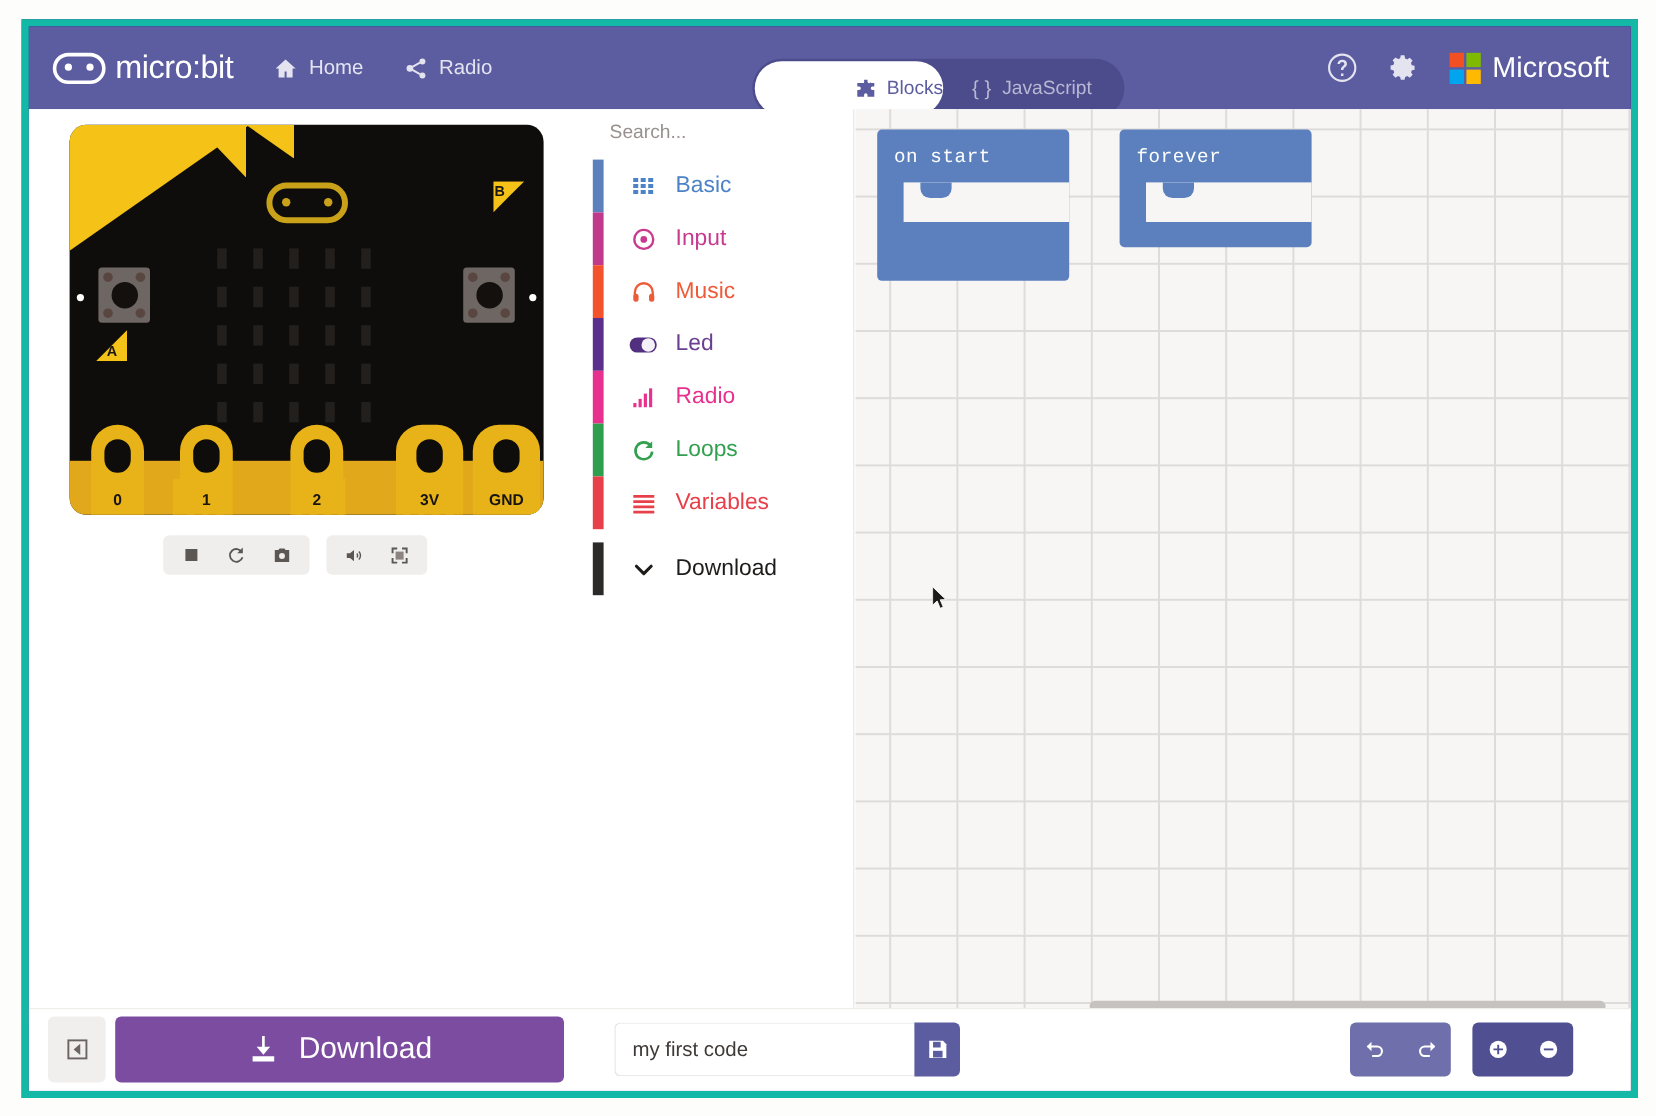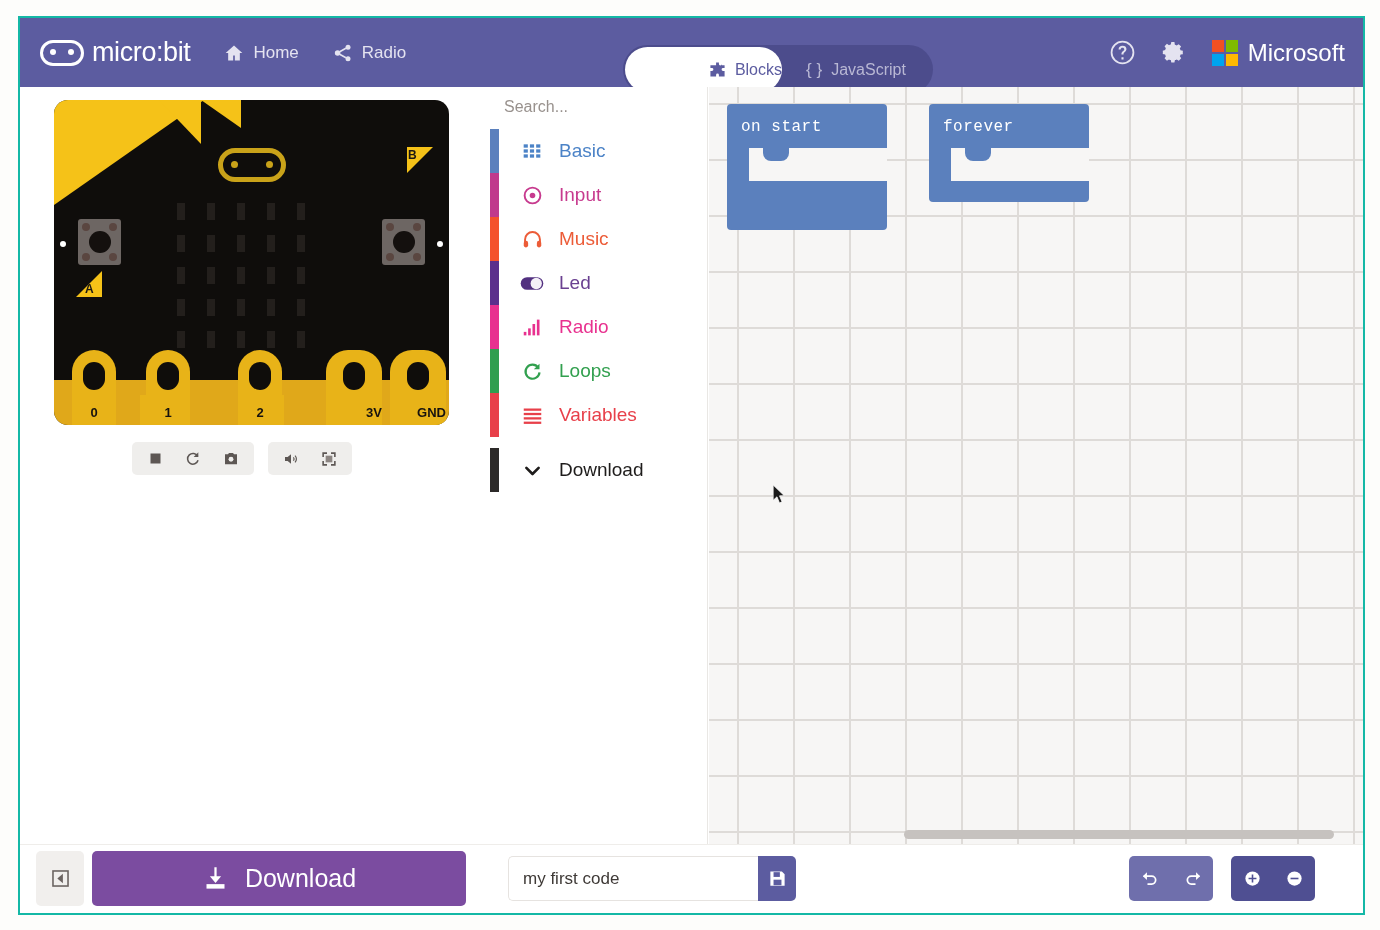--- a/index.html
+++ b/index.html
@@ -12,21 +12,21 @@
     overflow: hidden;
   }
 
   
   #app-frame {
     position: absolute;
     left: 18px;
     top: 16px;
     width: 1347px;
     height: 899px;
-    border: 2px solid #14b8a6;
+    border: 6px solid #14b8a6;
     background: #4c1d95;
     overflow: hidden;
   }
 
   
   #header {
     position: absolute;
     left: 0; top: 0;
     width: 100%;
     height: 69px;
@@ -277,21 +277,21 @@
     display:block;
   }
   .mb-pad-big span {
     position: absolute;
     left: 0; bottom: 5px;
     width: 100%;
     font-size: 13px;
     font-weight: bold;
     color: #17130f;
   }
-  .mb-pad-wide { width: 56px; text-align: right; }
+  .mb-pad-wide { width: 56px; }
   .mb-strip {
     position: absolute;
     bottom: 0;
     width: 6px; height: 30px;
     background: #e8b318;
   }
   
   #sim-controls {
     position: absolute;
     left: 112px; top: 355px;

